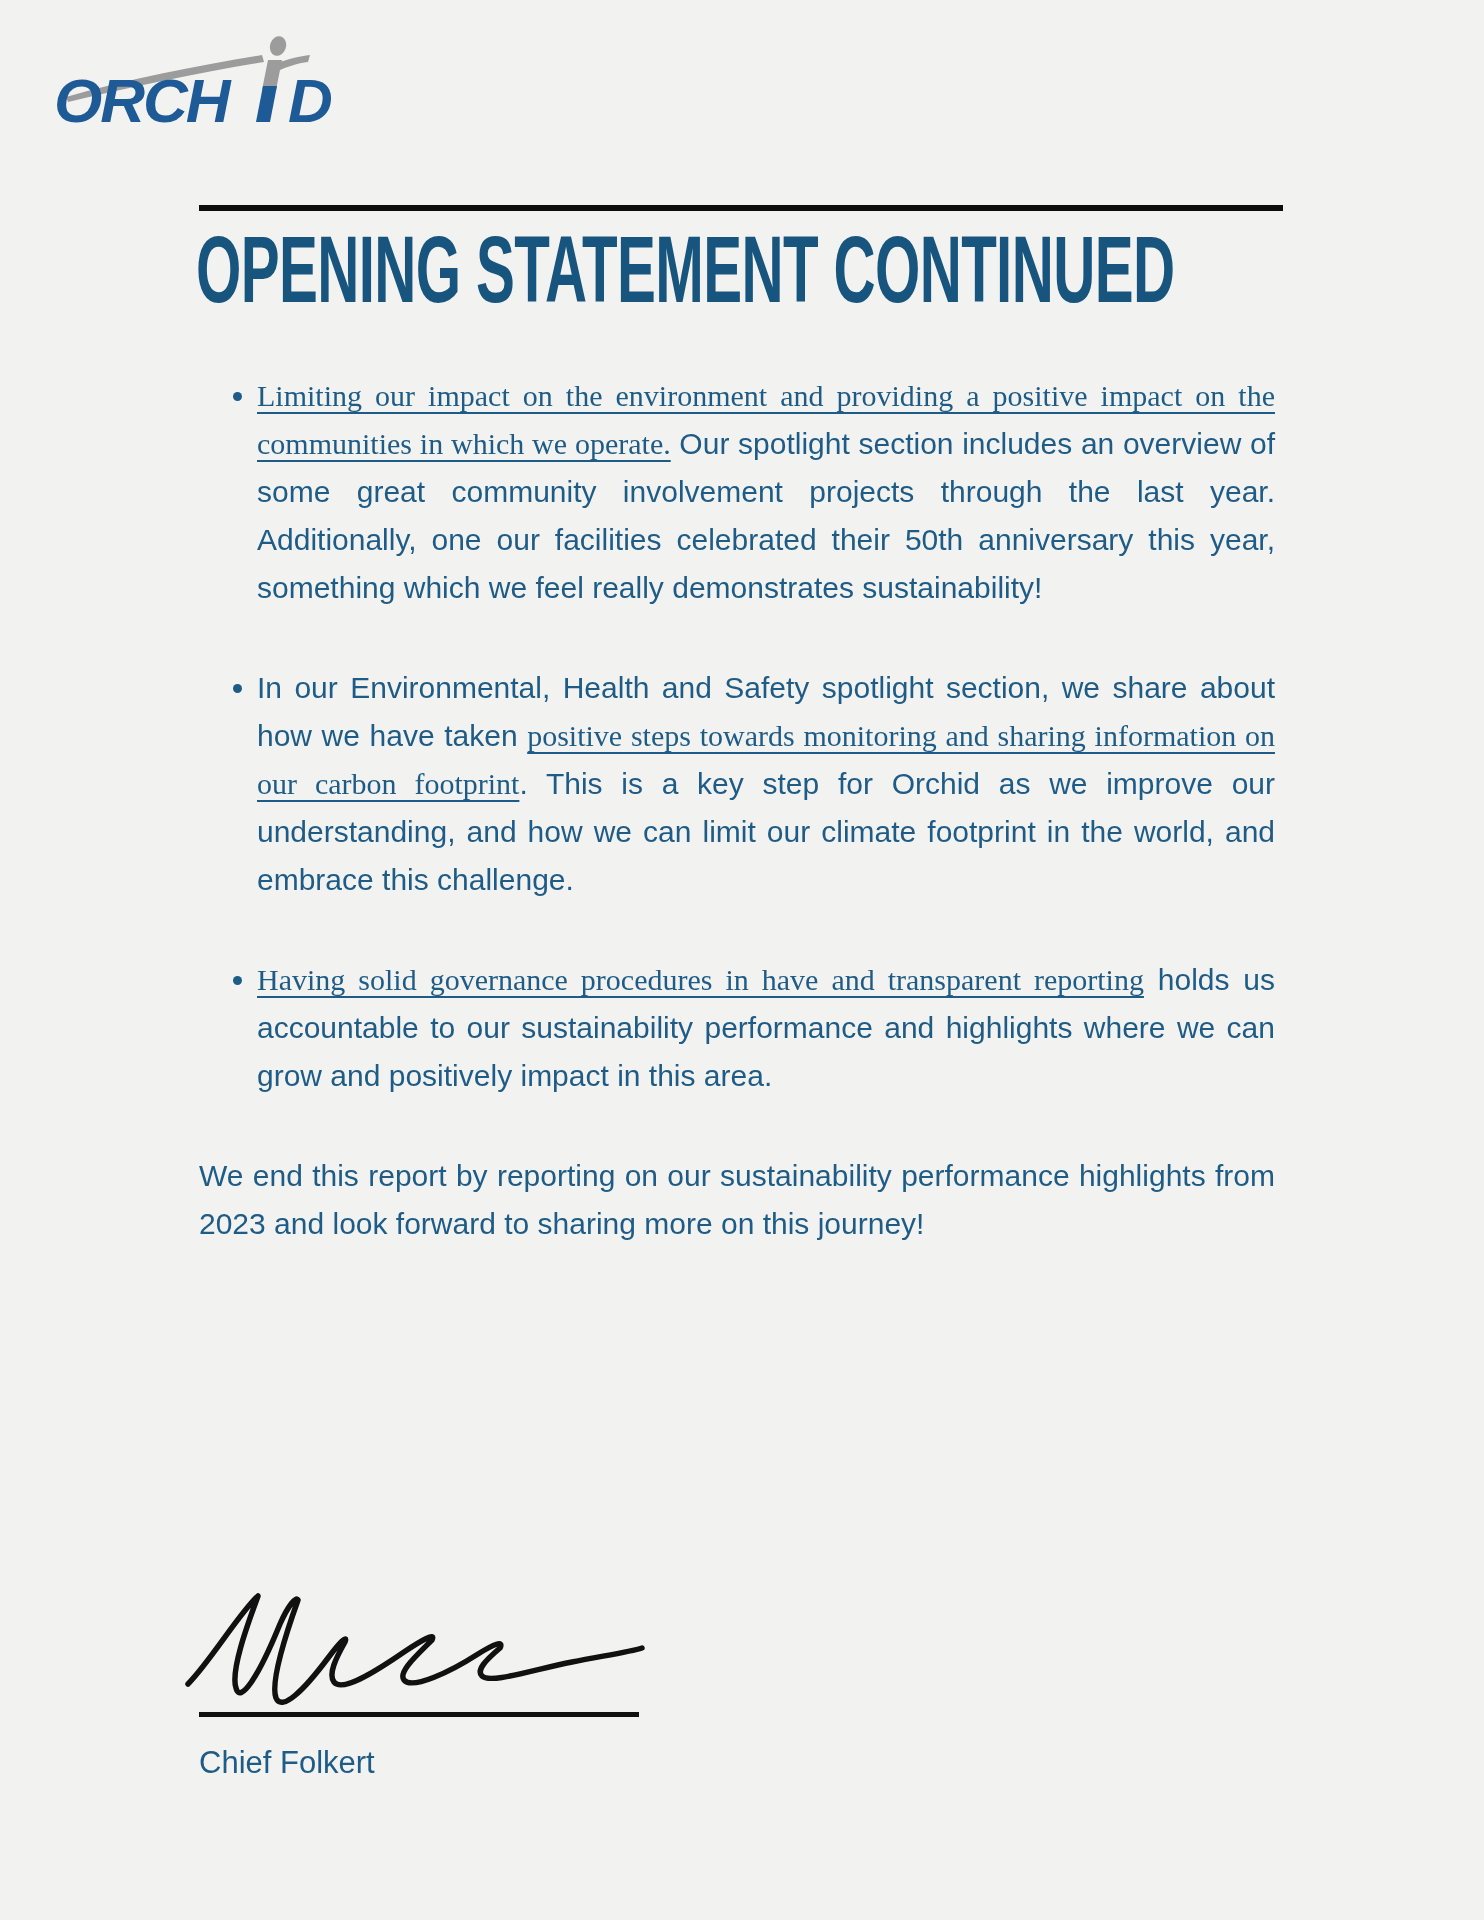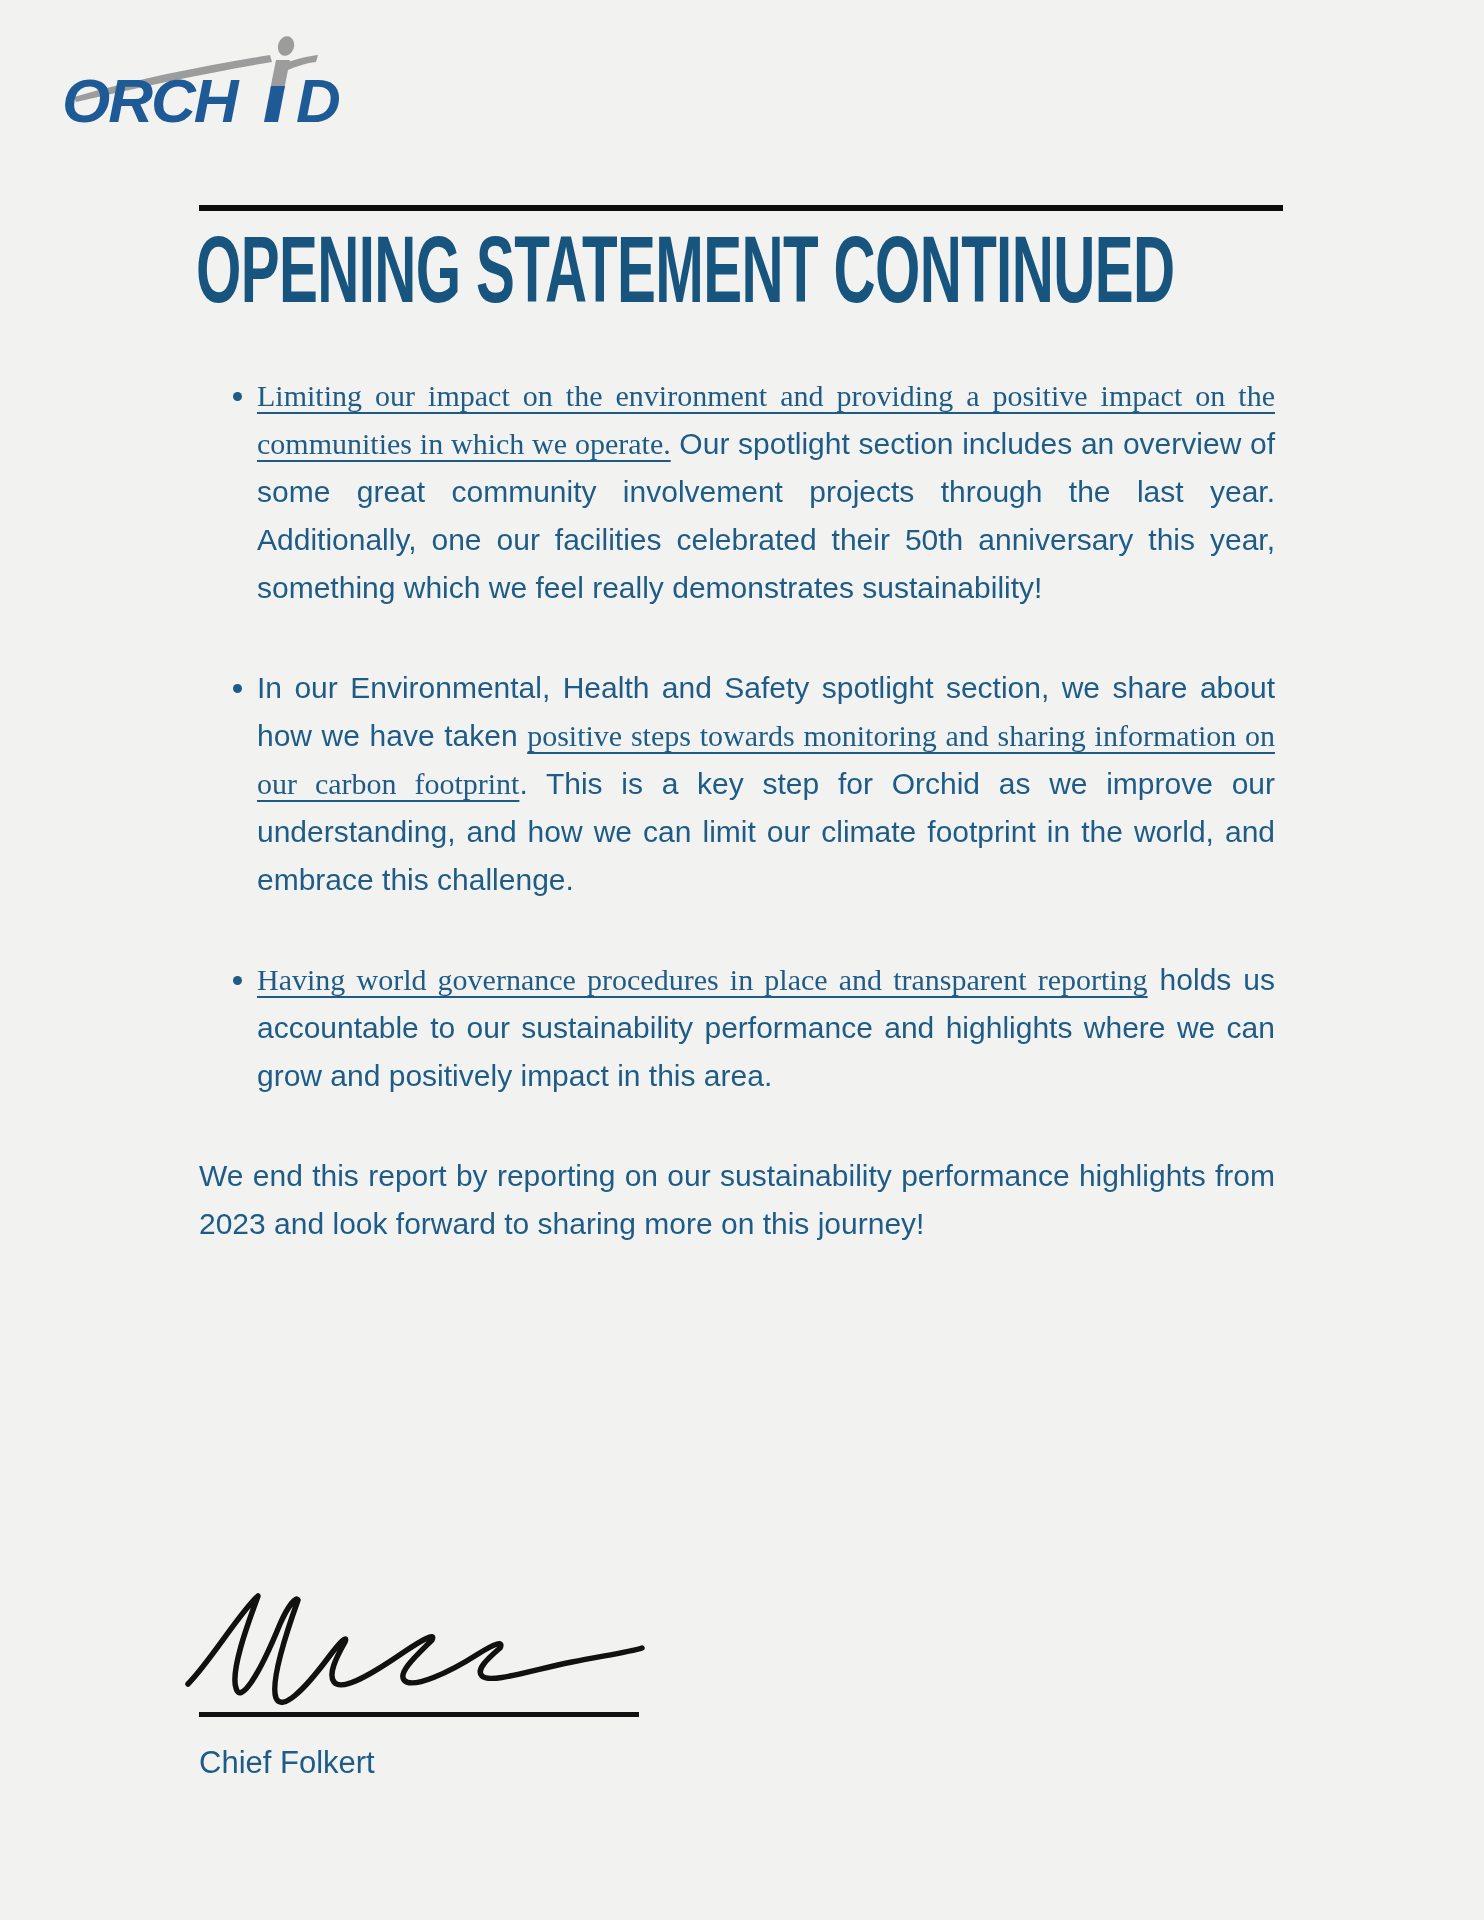--- a/index.html
+++ b/index.html
@@ -12,21 +12,21 @@
   }
   html,body{margin:0;padding:0;}
   body{background:#d8d8d8;font-family:"Liberation Sans",sans-serif;}
   .page{
     position:relative;
     width:1484px;height:1920px;
     margin:0 auto;
     background:var(--background);
     overflow:hidden;
   }
-  .logo{position:absolute;left:60px;top:34px;width:300px;height:104px;}
+  .logo{position:absolute;left:52px;top:34px;width:300px;height:104px;}
   .rule{
     position:absolute;left:199px;top:205px;width:1084px;height:6px;
     background:var(--rule-black);
   }
   .title{
     position:absolute;left:196px;top:218px;margin:0;
     font-size:94px;font-weight:bold;line-height:1.1;
     letter-spacing:-1px;white-space:nowrap;
     color:var(--title-blue);
     transform:scaleX(0.62);transform-origin:0 0;
@@ -98,21 +98,21 @@
 
     <div class="bullet-item">
       <p class="bullet-text"><span class="dot"></span><span></span><span class="u">Limiting our impact on the environment and providing a positive impact on the communities in which we operate.</span><span> Our spotlight section includes an overview of some great community involvement projects through the last year. Additionally, one our facilities celebrated their 50th anniversary this year, something which we feel really demonstrates sustainability!</span></p>
     </div>
 
     <div class="bullet-item">
       <p class="bullet-text"><span class="dot"></span><span>In our Environmental, Health and Safety spotlight section, we share about how we have taken </span><span class="u">positive steps towards monitoring and sharing information on our carbon footprint</span><span>. This is a key step for Orchid as we improve our understanding, and how we can limit our climate footprint in the world, and embrace this challenge.</span></p>
     </div>
 
     <div class="bullet-item">
-      <p class="bullet-text"><span class="dot"></span><span></span><span class="u">Having world governance procedures in place and transparent reporting</span><span> holds us accountable to our sustainability performance and highlights where we can grow and positively impact in this area.</span></p>
+      <p class="bullet-text"><span class="dot"></span><span></span><span class="u">Having solid governance procedures in have and transparent reporting</span><span> holds us accountable to our sustainability performance and highlights where we can grow and positively impact in this area.</span></p>
     </div>
 
     <p class="closing">We end this report by reporting on our sustainability performance highlights from 2023 and look forward to sharing more on this journey!</p>
   </div>
 
   <svg class="sig-svg" viewBox="0 0 468 150">
     <path d="M6,118
              C28,96 58,46 76,30
              C68,52 48,104 54,122
              C58,138 76,112 98,58

